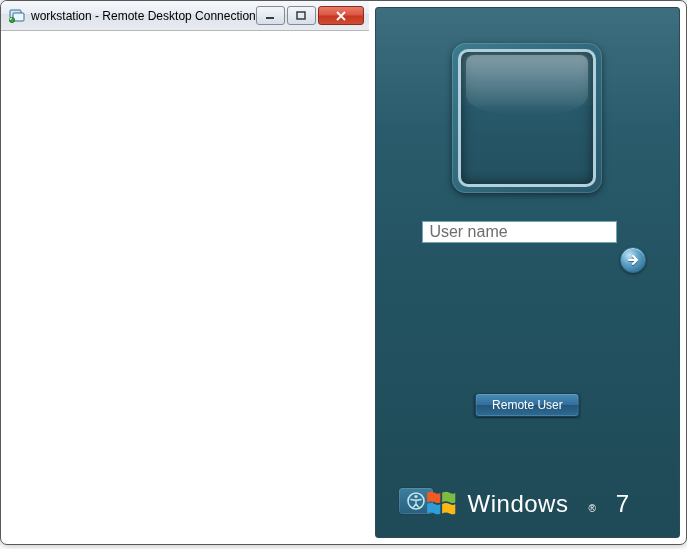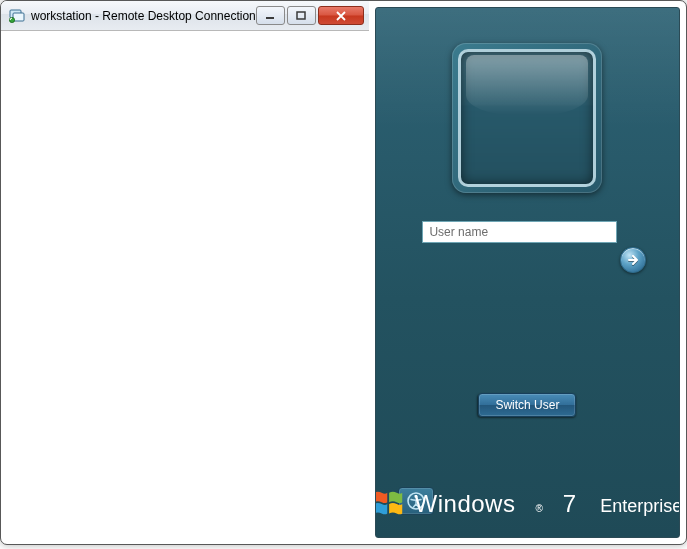--- a/index.html
+++ b/index.html
@@ -111,21 +111,21 @@
   width: 210px;
   position: relative;
 }
 .text-input {
   display: block;
   width: 195px;
   height: 22px;
   margin-bottom: 6px;
   border: 1px solid #6fa6b5;
   background: #fff;
-  font-size: 12px;
+  font-size: 16px;
   padding: 2px 6px;
   color: #000;
 }
 .text-input::placeholder { color: #6d6d6d; }
 .submit-arrow {
   position: absolute;
   right: -14px;
   top: 26px;
   width: 26px;
   height: 26px;
@@ -225,21 +225,21 @@
       <div class="fields">
         <input class="text-input" type="text" placeholder="User name" style="">
         <div class="submit-arrow">
           <svg width="14" height="14" viewBox="0 0 14 14">
             <path d="M3 7 H10 M7 3 L11 7 L7 11" stroke="#fff" stroke-width="2" fill="none" stroke-linecap="round" stroke-linejoin="round"></path>
           </svg>
         </div>
       </div>
     </div>
 
-    <button class="switch-user">Switch User</button>
+    <button class="switch-user">Remote User</button>
 
     <div class="ease-btn">
       <svg width="20" height="20" viewBox="0 0 20 20">
         <circle cx="10" cy="10" r="8" fill="none" stroke="#bfe4f3" stroke-width="1.6"></circle>
         <circle cx="10" cy="5.5" r="1.6" fill="#bfe4f3"></circle>
         <path d="M5 8.5 Q10 10 15 8.5 M10 9 V13 M10 13 L7.5 16 M10 13 L12.5 16" stroke="#bfe4f3" stroke-width="1.4" fill="none" stroke-linecap="round"></path>
       </svg>
     </div>
 
     <div class="branding">
@@ -248,18 +248,17 @@
           <path d="M2 4 Q6 2 10 4 Q14 6 16 4 L16 14 Q14 16 10 14 Q6 12 2 14 Z" fill="#f05a23"></path>
           <path d="M18 4 Q22 2 26 4 Q30 6 32 4 L32 14 Q30 16 26 14 Q22 12 18 14 Z" fill="#7ebb42"></path>
           <path d="M2 16 Q6 14 10 16 Q14 18 16 16 L16 26 Q14 28 10 26 Q6 24 2 26 Z" fill="#2f9ed8"></path>
           <path d="M18 16 Q22 14 26 16 Q30 18 32 16 L32 26 Q30 28 26 26 Q22 24 18 26 Z" fill="#fdb813"></path>
         </svg>
       </span>
       <span class="brand-text">
         <span class="brand-main">Windows</span>
           <span class="brand-reg">®</span>
           <span class="brand-ver">7</span>
-        <span class="brand-ed">Enterprise</span>
       </span>
     </div>
 
   </div>
 </div>
 
 </body></html>

